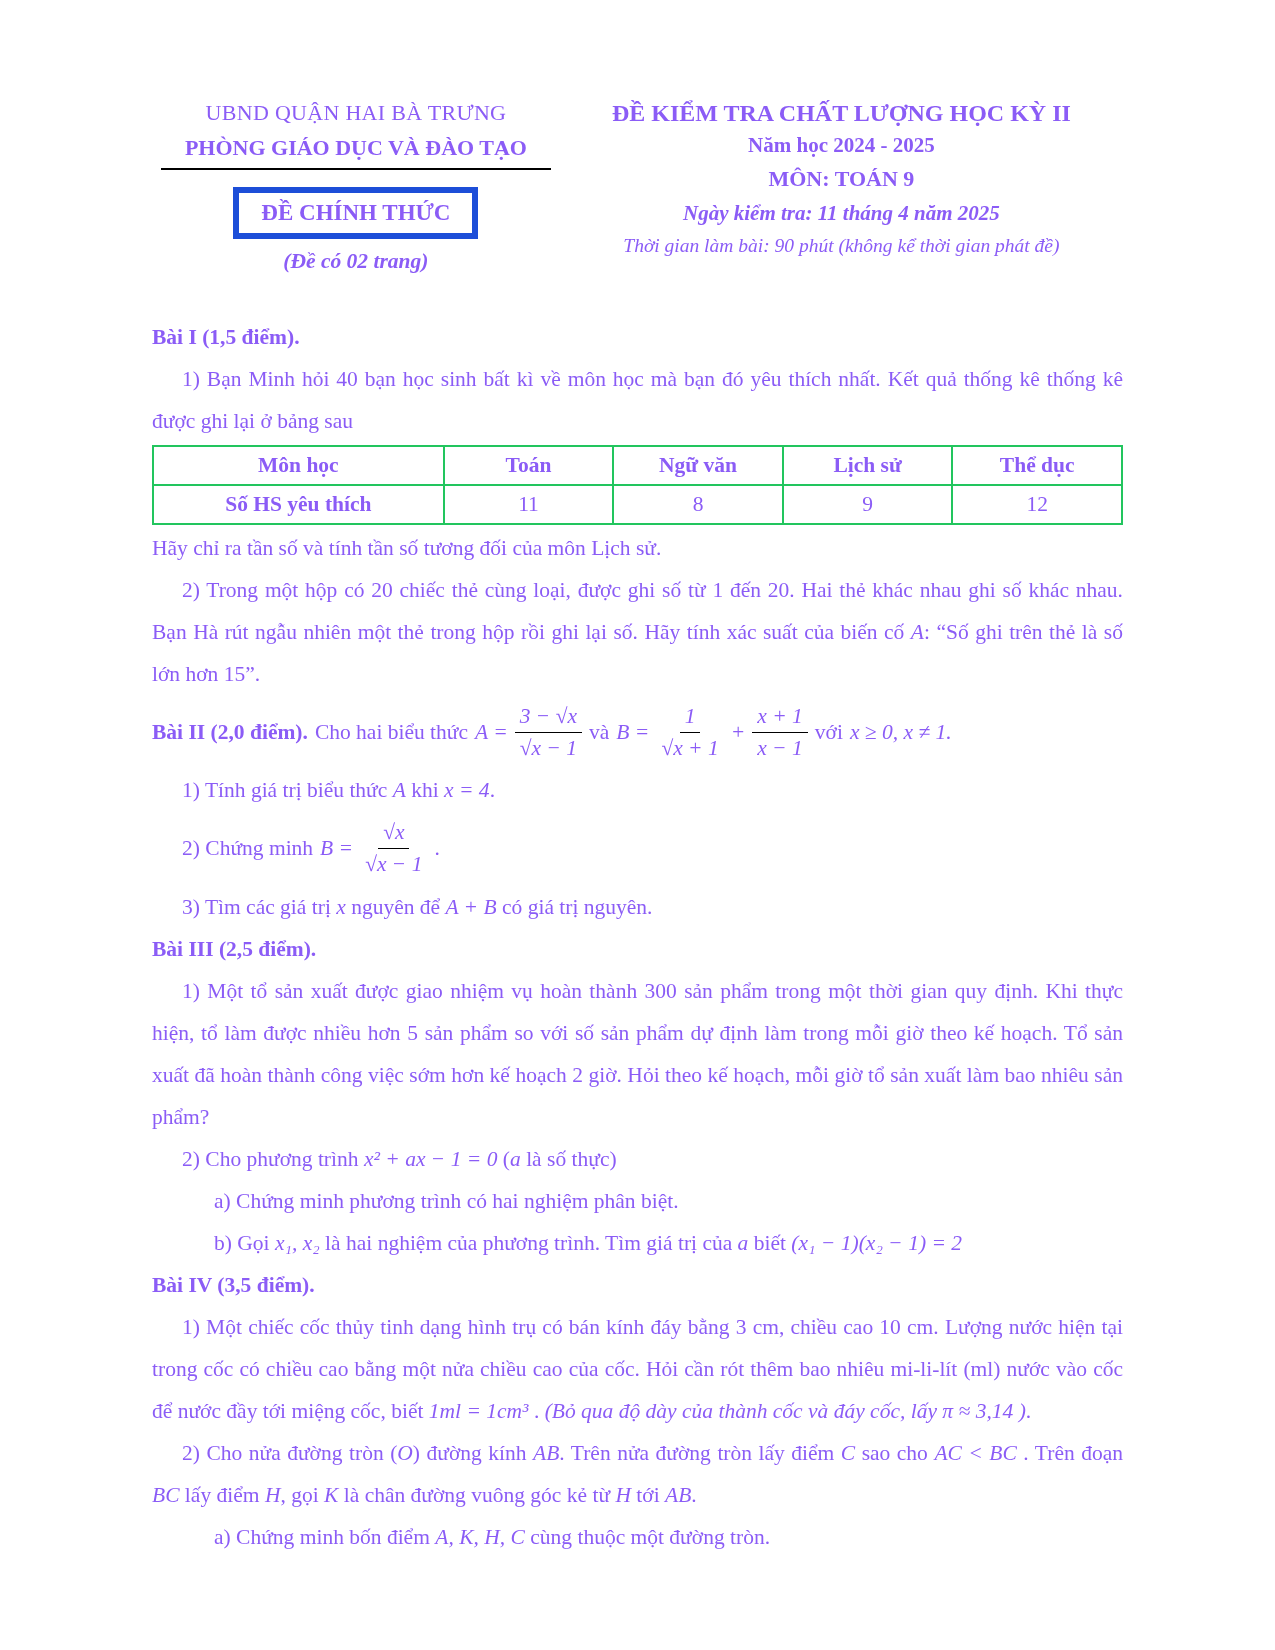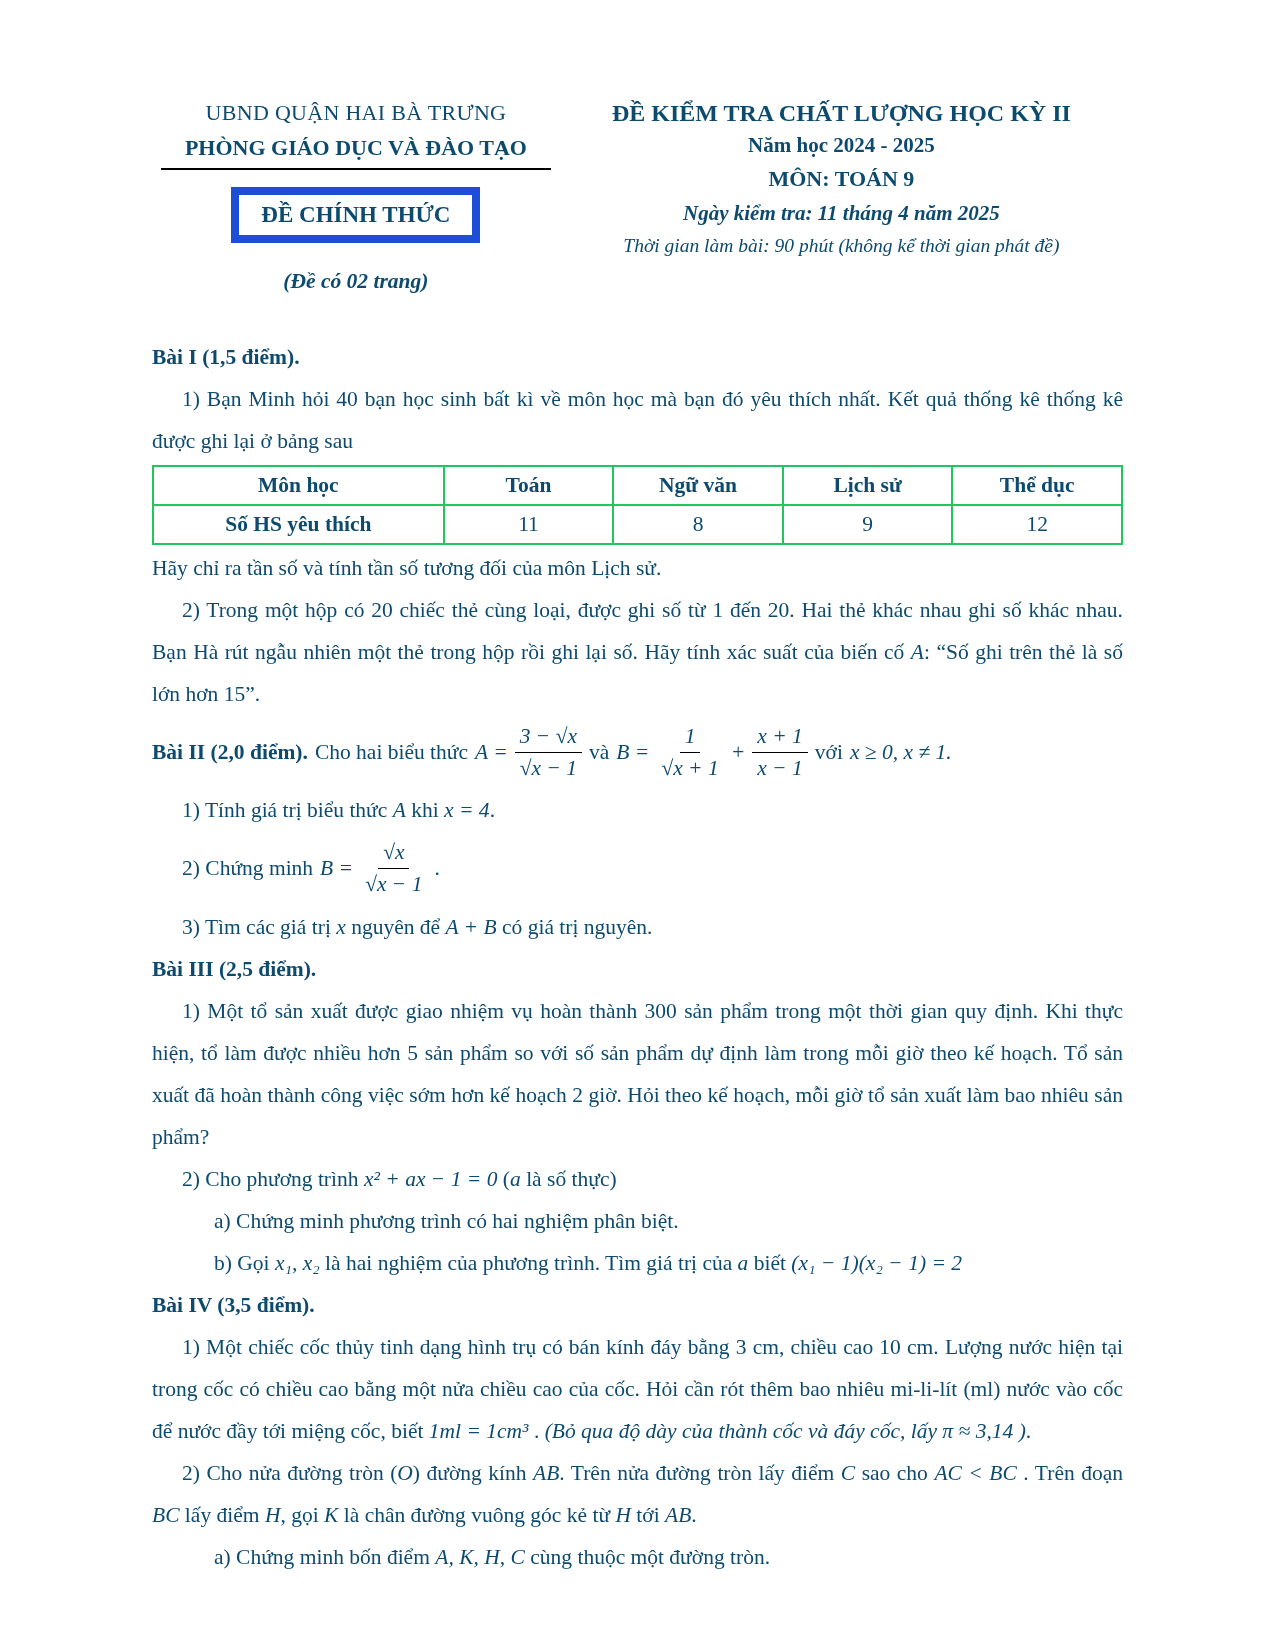--- a/index.html
+++ b/index.html
@@ -1,31 +1,31 @@
 <!DOCTYPE html>
 <html lang="vi"><head>
 <meta charset="utf-8">
 <style>
   html,body{margin:0;padding:0;background:#fff;}
   .page{
-    width:1275px;height:1650px;background:#fff;color:#0c4a6e;
+    width:1275px;height:1650px;background:#fff;color:#8b5cf6;
     position:relative;box-sizing:border-box;
     padding:100px 152px 0 152px;
     font-family:"Liberation Serif","DejaVu Serif",serif;
     font-size:21.5px;
   }
   
   .hdr{display:flex;}
   .hdr-left{width:42%;text-align:center;}
   .hdr-right{width:58%;text-align:center;}
   .hl1{font-size:22px;letter-spacing:.3px;}
   .hl2{font-size:22px;font-weight:bold;margin-top:9px;}
   .hl-rule{height:2px;background:#000;width:390px;margin:7px auto 0;}
-  .hl-box{display:inline-block;border:8px solid #1d4ed8;padding:7px 22px;font-weight:bold;font-size:23px;margin-top:17px;}
-  .hl-note{font-weight:bold;font-style:italic;margin-top:26px;font-size:21.5px;}
+  .hl-box{display:inline-block;border:6px solid #1d4ed8;padding:7px 22px;font-weight:bold;font-size:23px;margin-top:17px;}
+  .hl-note{font-weight:bold;font-style:italic;margin-top:10px;font-size:21.5px;}
   .hr1{font-size:24px;font-weight:bold;}
   .hr2{font-size:21px;font-weight:bold;margin-top:6px;}
   .hr3{font-size:22px;font-weight:bold;margin-top:8px;}
   .hr4{font-size:21px;font-weight:bold;font-style:italic;margin-top:9px;}
   .hr5{font-size:19.5px;font-style:italic;margin-top:9px;}
   
   .body-txt{margin-top:42px;}
   .sec-title{font-weight:bold;line-height:42px;}
   .para{line-height:42px;text-align:justify;}
   .ind{text-indent:30px;}

